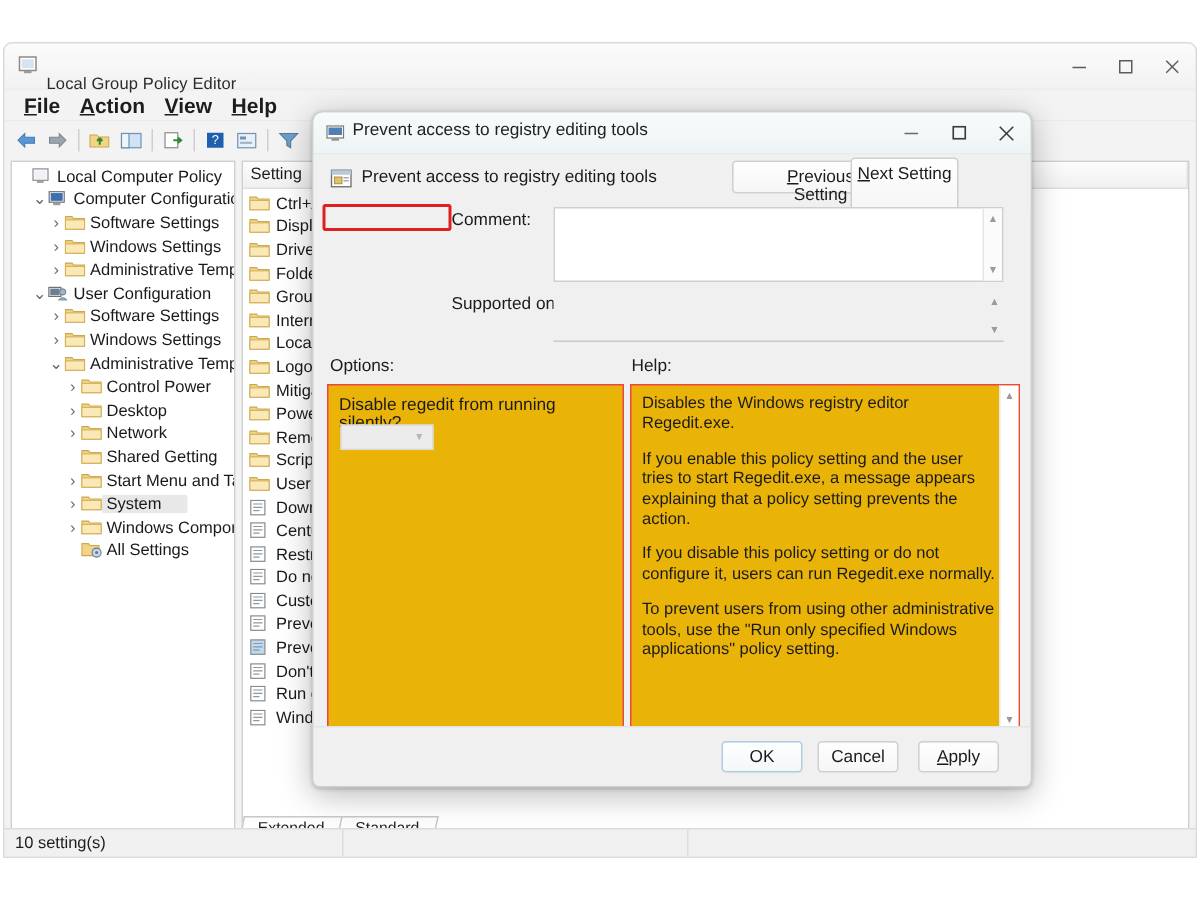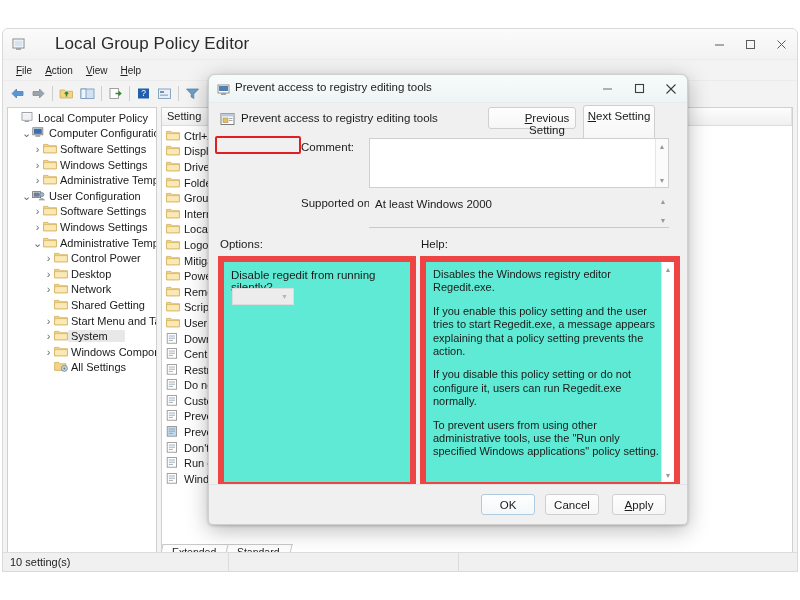--- a/index.html
+++ b/index.html
@@ -31,24 +31,23 @@
     position: relative;
     height: 30px;
     background: linear-gradient(180deg,#fbfbfb 0%,#f2f2f2 100%);
     border-bottom: 1px solid #ececec;
   }
   .title-icon {
     position: absolute; left: 9px; top: 8px;
     width: 13px; height: 13px;
   }
   .title-text {
-    position: absolute; left: 28px; top: 5px;
-    font-size: 17px; color: #2b2b2b;
+    position: absolute; left: 28px; top: 21px;
+    font-size: 11px; color: #2b2b2b;
     letter-spacing: .1px;
-    margin-left: 24px;
   }
   .wincontrols {
     position: absolute; right: 0; top: 0;
     display: flex; height: 30px;
   }
   .wc {
     width: 31px; height: 30px;
     display: flex; align-items: center; justify-content: center;
     color: #5c5c5c; font-size: 11px;
   }
@@ -57,22 +56,23 @@
   
   .menubar {
     height: 20px;
     background: #f3f3f3;
     display: flex;
     align-items: center;
     padding-left: 7px;
     border-bottom: 1px solid #ebebeb;
   }
   .menu-item {
-    font-size: 10px; color: #1d1d1d;
+    font-size: 14px; color: #1d1d1d;
     padding: 1px 7px 1px 6px;
+    font-weight: bold;
   }
   .menu-item u { text-decoration: underline; }
 
   
   .toolbar {
     height: 24px;
     background: #f3f3f3;
     display: flex; align-items: center;
     padding-left: 4px;
     border-bottom: 1px solid #e2e2e2;
@@ -240,21 +240,21 @@
     padding: 4px 0 5px 0;
     text-align: center;
     box-sizing: border-box;
   }
   .btn u { text-decoration: underline; }
   .btn.primary {
     border-color: #aecbe0;
     background: linear-gradient(180deg,#fdfefe,#f4f8fa);
   }
   .nav-prev { position:absolute; right: 111px; top: 32px; width: 88px; height: 22px; padding-left: 30px; }
-  .nav-next { position:absolute; right: 32px; top: 30px; width: 72px; height: 36px; }
+  .nav-next { position:absolute; right: 48px; top: 30px; width: 72px; height: 36px; }
 
   .radio-group { position:absolute; left: 10px; top: 64px; }
   .rrow { display:flex; align-items:center; height:18px; margin-bottom: 6px; }
   .rcircle {
     width: 12px; height: 12px; border-radius: 50%;
     border: 1px solid #767676; background: #fff;
     box-sizing: border-box;
     position: relative;
     flex: 0 0 12px;
   }
@@ -299,22 +299,22 @@
   .arrw {
     position:absolute; left:0; width:12px; height:10px;
     display:flex; align-items:center; justify-content:center;
     color:#9a9a9a; font-size:7px;
   }
   .arrw.up { top: 2px; }
   .arrw.dn { bottom: 2px; }
 
   .panel {
     position: absolute;
-    background: #5eead4;
-    border: 6px solid #ef4444;
+    background: #eab308;
+    border: 1px solid #ef4444;
     box-sizing: border-box;
   }
   .opt-q { font-size: 11.5px; color:#1b1b1b; padding: 7px 0 0 7px; }
   .combo {
     position:absolute; left: 8px; top: 26px;
     width: 62px; height: 17px;
     background: #ececec;
     border: 1px solid #dcdcdc;
     box-sizing: border-box;
     display:flex; align-items:center; justify-content:flex-end;
@@ -845,21 +845,20 @@
     <div class="field" style="left:160px; top:63px; width:300px; height:50px;">
       <span class="field-text"></span>
       <div class="vscroll">
         <div class="arrw up">▲</div>
         <div class="arrw dn">▼</div>
       </div>
     </div>
 
     <span class="lbl" style="left:92px; top:122px;">Supported on:</span>
     <div class="field flat" style="left:160px; top:119px; width:300px; height:34px;">
-      <span class="field-text">At least Windows 2000</span>
       <div class="vscroll bare">
         <div class="arrw up">▲</div>
         <div class="arrw dn">▼</div>
       </div>
     </div>
 
     <span class="lbl" style="left:11px; top:163px;">Options:</span>
     <span class="lbl" style="left:212px; top:163px;">Help:</span>
 
     <div class="panel" style="left:9px; top:181px; width:198px; height:232px;">

